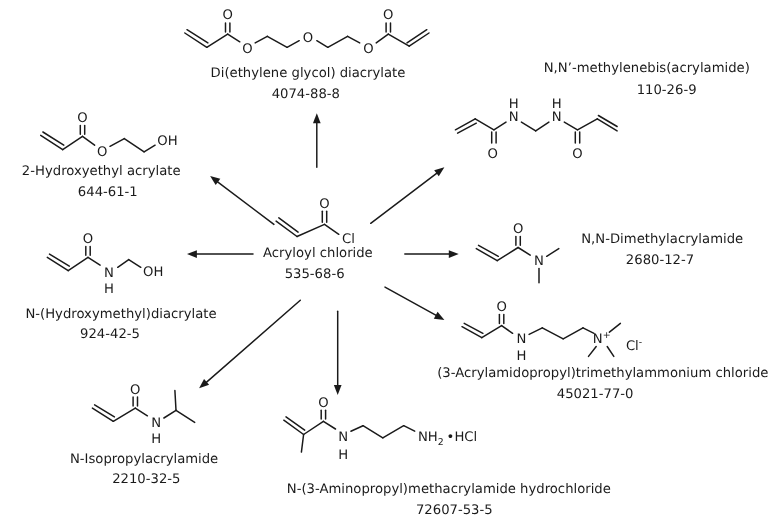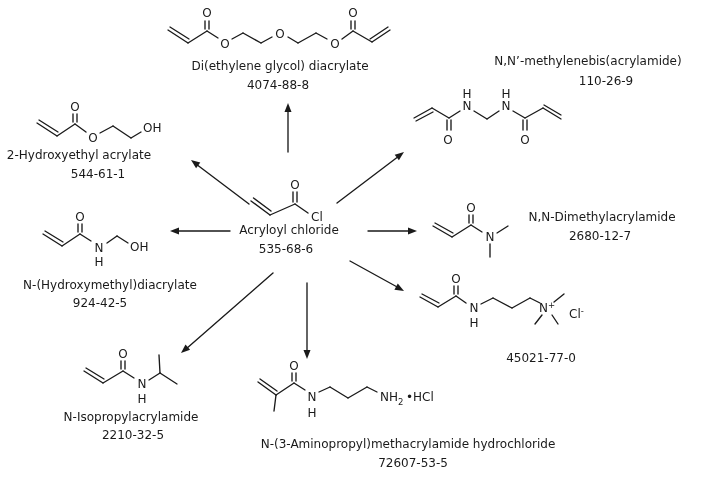--- a/index.html
+++ b/index.html
@@ -218,29 +218,30 @@
       <text class="atom" x="406" y="401" text-anchor="start">•HCl</text>
     </g>
   </svg>
 
   <div class="lbl" style="left:280px;top:60px">Di(ethylene glycol) diacrylate</div>
   <div class="lbl" style="left:278px;top:79px">4074-88-8</div>
 
   <div class="lbl" style="left:588px;top:55px">N,N’-methylenebis(acrylamide)</div>
   <div class="lbl" style="left:606px;top:75px">110-26-9</div>
 
-  <div class="lbl" style="left:79px;top:149px">2-Hydroxyethyl acrylate</div>
-  <div class="lbl" style="left:98px;top:168px">544-61-1</div>
+  <div class="lbl" style="left:92px;top:149px">2-Hydroxyethyl acrylate</div>
+  <div class="lbl" style="left:98px;top:168px">644-61-1</div>
 
   <div class="lbl" style="left:110px;top:279px">N-(Hydroxymethyl)diacrylate</div>
   <div class="lbl" style="left:100px;top:297px">924-42-5</div>
 
   <div class="lbl" style="left:602px;top:211px">N,N-Dimethylacrylamide</div>
   <div class="lbl" style="left:600px;top:230px">2680-12-7</div>
 
+  <div class="lbl" style="left:548px;top:333px">(3-Acrylamidopropyl)trimethylammonium chloride</div>
   <div class="lbl" style="left:541px;top:352px">45021-77-0</div>
 
   <div class="lbl" style="left:131px;top:411px">N-Isopropylacrylamide</div>
   <div class="lbl" style="left:133px;top:429px">2210-32-5</div>
 
   <div class="lbl" style="left:408px;top:438px">N-(3-Aminopropyl)methacrylamide hydrochloride</div>
   <div class="lbl" style="left:413px;top:457px">72607-53-5</div>
 
   <div class="lbl" style="left:289px;top:224px">Acryloyl chloride</div>
   <div class="lbl" style="left:286px;top:243px">535-68-6</div>

